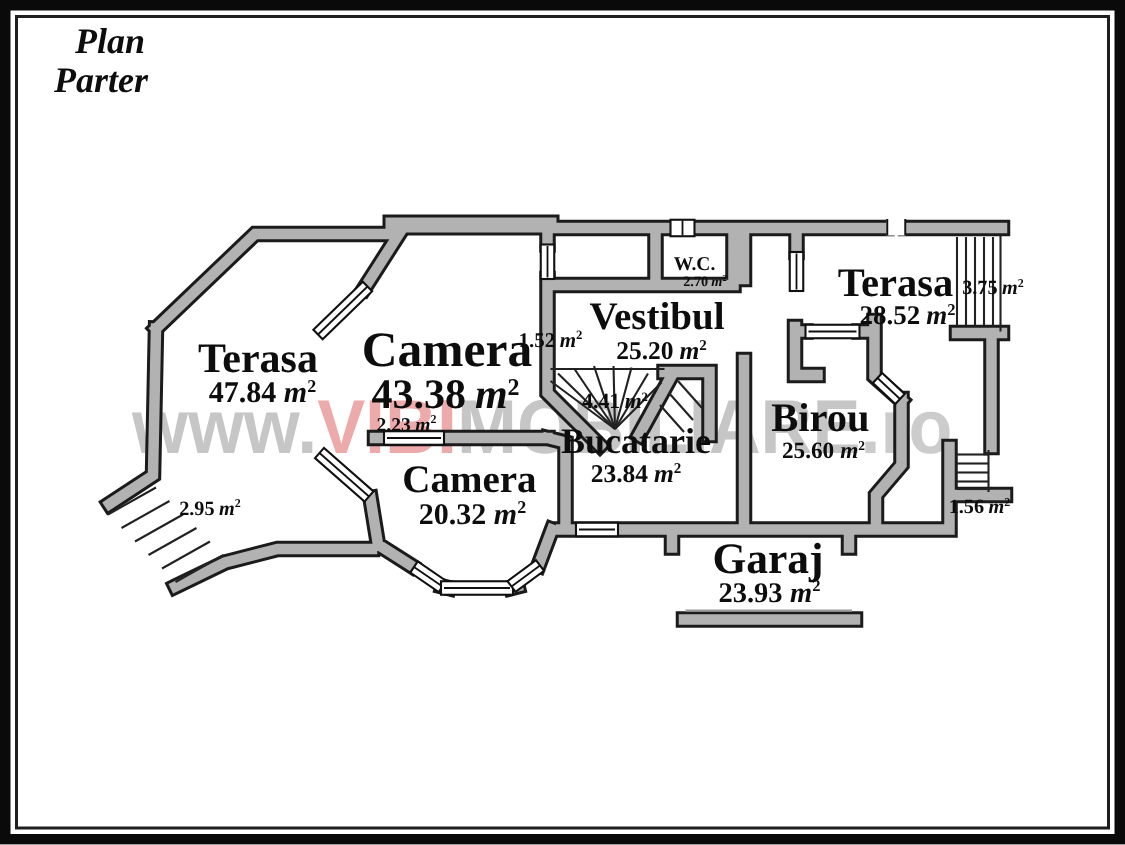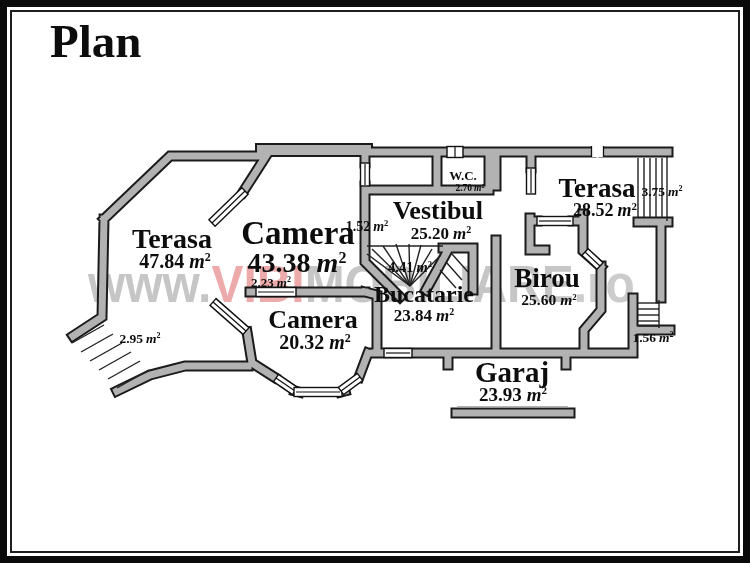--- a/index.html
+++ b/index.html
@@ -6,21 +6,21 @@
     --wall-fill:#b2b2b2; --wall-outline:#1b1b1b; --watermark-gray:#c6c6c6;
     --watermark-red:#edaaaa; --background:#ffffff; --text:#0d0d0d;
   }
   html,body{margin:0;padding:0;}
   body{width:750px;height:563px;overflow:hidden;background:#888;}
   .page{position:relative;width:750px;height:563px;background:var(--background);
         font-family:"Liberation Serif", serif;}
   .frame-outer{position:absolute;inset:0;border:7px solid #0a0a0a;pointer-events:none;z-index:5;}
   .frame-inner{position:absolute;inset:10px;border:2px solid #1f1f1f;pointer-events:none;z-index:5;}
   .title{position:absolute;left:36px;top:16px;z-index:4;color:var(--text);
-         font-weight:bold;font-size:47px;line-height:1.08;letter-spacing:0px;}
+         font-weight:bold;font-size:24px;line-height:1.08;letter-spacing:0px;font-style:italic;}
   .title .t1{display:block;margin-left:14px;}
   .title .t2{display:block;}
   .watermark{position:absolute;left:88px;top:255px;z-index:1;white-space:nowrap;
              font-family:"Liberation Sans", sans-serif;font-weight:bold;font-size:51px;
              transform:scaleX(0.94);transform-origin:left center;letter-spacing:0px;}
   .wm-gray{color:var(--watermark-gray);}
   .wm-red{color:var(--watermark-red);}
   .wm-ro{color:#cccccc;}
   svg.plan{position:absolute;left:0;top:0;z-index:2;}
   .wout{fill:none;stroke:var(--wall-outline);stroke-width:11;stroke-linecap:square;stroke-linejoin:miter;}
@@ -39,20 +39,21 @@
   .unit-m{font-style:italic;}
   .garage-line{stroke:#9a9a9a;stroke-width:1.5;}
 </style>
 </head>
 <body>
 
 <div class="page">
 
   <div class="title">
     <span class="t1">Plan</span>
+    <span class="t2">Parter</span>
   </div>
 
   <div class="watermark">
     <span class="wm-gray">www.</span><span class="wm-red">VIBI</span><span class="wm-gray">MOBILIARE</span><span class="wm-ro">.ro</span>
   </div>
 
   <svg class="plan" width="750" height="563" viewBox="0 0 750 563">
 
     <g>
       <path class="wout" d="

